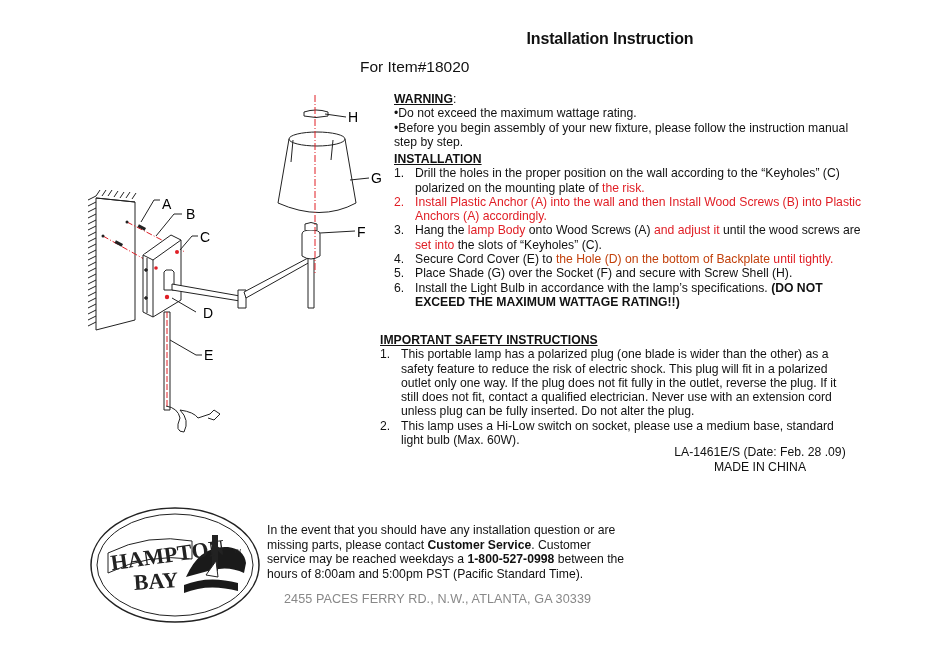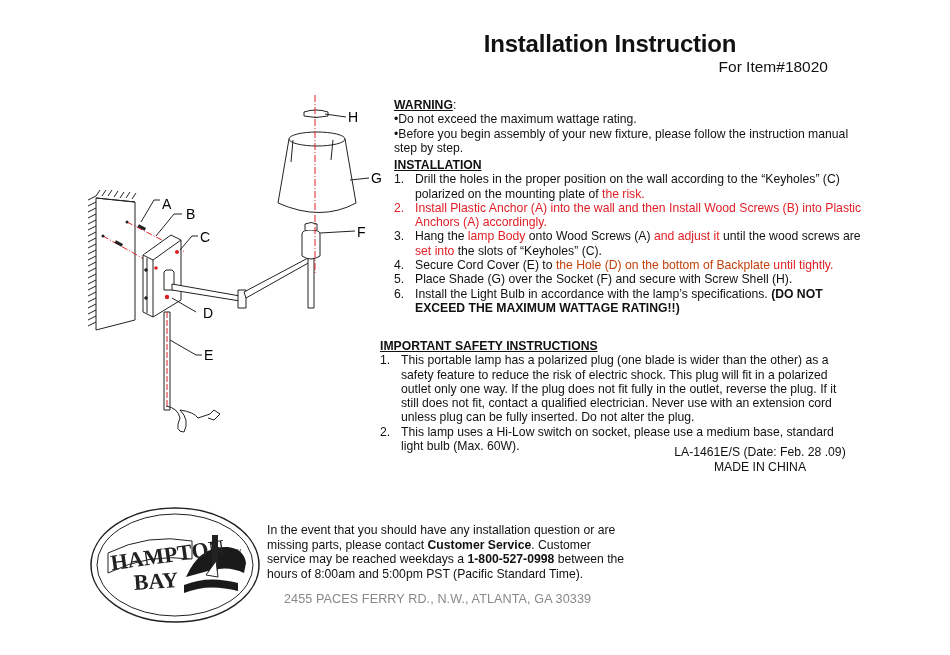--- a/index.html
+++ b/index.html
@@ -1,22 +1,22 @@
 <!DOCTYPE html>
 <html><head>
 <meta charset="utf-8">
 <style>
   html, body { margin: 0; padding: 0; background: #ffffff; }
   body { width: 950px; height: 655px; position: relative; overflow: hidden;
          font-family: "Liberation Sans", sans-serif; color: #111; }
   .abs { position: absolute; }
   #title { left: 380px; top: 30px; width: 460px; text-align: center;
-           font-size: 24px; font-weight: bold; letter-spacing: -0.2px; }
-  #subtitle { left: 368px; top: 58px; width: 460px; text-align: right; font-size: 15.5px; }
-  .text { font-size: 12.2px; line-height: 14.3px; margin-top: 6px; }
+           font-size: 16px; font-weight: bold; letter-spacing: -0.2px; }
+  #subtitle { left: 360px; top: 58px; width: 460px; text-align: left; font-size: 15.5px; }
+  .text { font-size: 12.2px; line-height: 14.3px; }
   #warning { left: 394px; top: 92px; width: 470px; }
   .heading { font-weight: bold; text-decoration: underline; }
   .red { color: #e01e25; }
   .blue { color: #c2410c; }
   .bold { font-weight: bold; }
   ol.steps { margin: 0; padding: 0; list-style: none; }
   ol.steps li { position: relative; padding-left: 21px; }
   ol.steps li .num { position: absolute; left: 0; top: 0; }
   #install { left: 394px; top: 152px; width: 470px; }
   #safety { left: 380px; top: 333px; width: 470px; }

